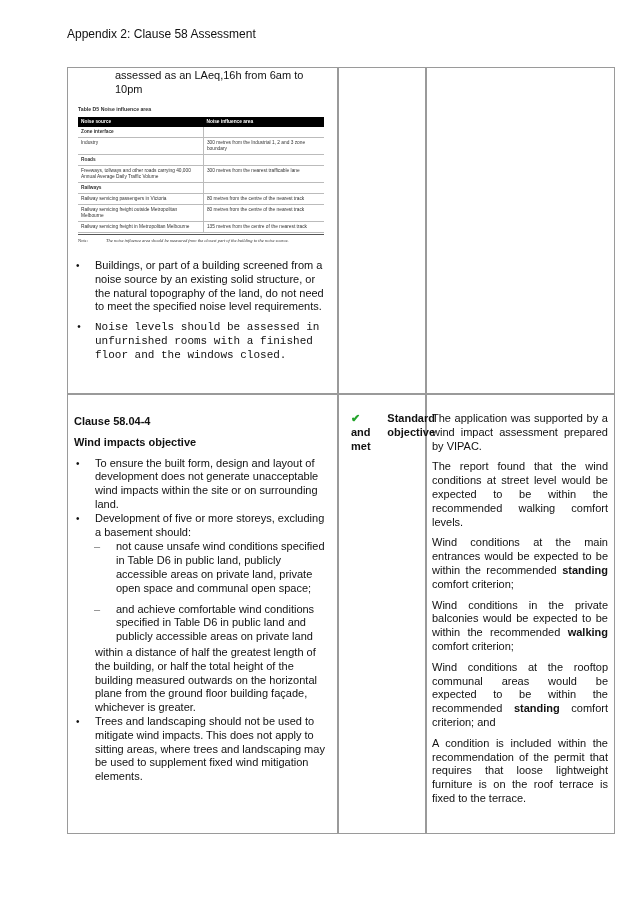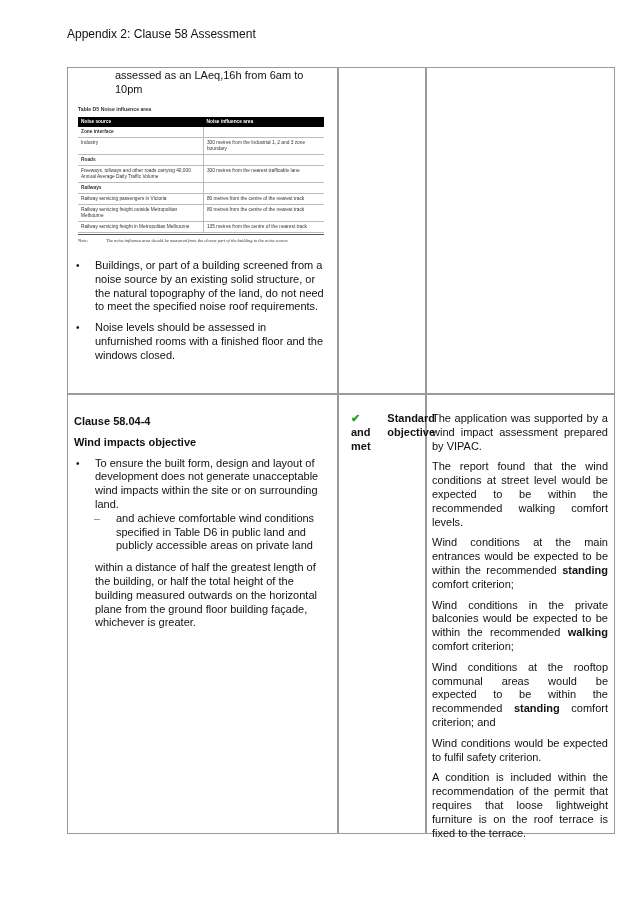--- a/index.html
+++ b/index.html
@@ -89,38 +89,40 @@
         <td>Railway servicing freight in Metropolitan Melbourne</td>
         <td>135 metres from the centre of the nearest track</td>
       </tr>
     </tbody>
       </table>
     <div class="bottom-rule"></div>
     <div class="note"><span>Note:</span><em>The noise influence area should be measured from the closest part of the building to the noise source.</em></div>
   </div>
 
   <div class="cell c1" style="top:191px">
-    <div class="bul p" style="padding-left:21px;width:250px;">Buildings, or part of a building screened from a noise source by an existing solid structure, or the natural topography of the land, do not need to meet the specified noise roof requirements.</div>
-    <div class="bul" style="padding-left:21px;width:250px;">Noise levels should be assessed in unfurnished rooms with a finished floor and the windows closed.</div>
+    <div class="bul p" style="padding-left:21px;width:250px;">Buildings, or part of a building screened from a noise source by an existing solid structure, or the natural topography of the land, do not need to meet the specified noise level requirements.</div>
+    <div class="bul" style="padding-left:21px;width:250px;font-family:Liberation Mono, monospace;">Noise levels should be assessed in unfurnished rooms with a finished floor and the windows closed.</div>
   </div>
 
   <div class="cell c1" style="top:347px">
     <div class="bold p">Clause 58.04-4</div>
     <div class="bold p">Wind impacts objective</div>
     <div class="bul">To ensure the built form, design and layout of development does not generate unacceptable wind impacts within the site or on surrounding land.</div>
-    <div class="dash p" style="margin-bottom:8px">and achieve comfortable wind conditions specified in Table D6 in public land and publicly accessible areas on private land</div>
+    <div class="bul">Development of five or more storeys, excluding a basement should:</div>
+    <div class="dash p" style="margin-top:1px">not cause unsafe wind conditions specified in Table D6 in public land, publicly accessible areas on private land, private open space and communal open space;</div>
+    <div class="dash p" style="margin-bottom:2px">and achieve comfortable wind conditions specified in Table D6 in public land and publicly accessible areas on private land</div>
     <div style="padding-left:21px">within a distance of half the greatest length of the building, or half the total height of the building measured outwards on the horizontal plane from the ground floor building façade, whichever is greater.</div>
+    <div class="bul">Trees and landscaping should not be used to mitigate wind impacts. This does not apply to sitting areas, where trees and landscaping may be used to supplement fixed wind mitigation elements.</div>
   </div>
 
   <div class="cell c2 status" style="top:344px">
     <span class="check">✔</span>&nbsp;&nbsp;&nbsp;&nbsp;<span>Standard and objective met</span>
   </div>
 
   <div class="cell c3 just" style="top:344px">
     <div class="p">The application was supported by a wind impact assessment prepared by VIPAC.</div>
     <div class="p">The report found that the wind conditions at street level would be expected to be within the recommended walking comfort levels.</div>
     <div class="p"><span>Wind conditions at the main entrances would be expected to be within the recommended </span><b>standing</b><span> comfort criterion;</span></div>
     <div class="p"><span>Wind conditions in the private balconies would be expected to be within the recommended </span><b>walking</b><span> comfort criterion;</span></div>
     <div class="p"><span>Wind conditions at the rooftop communal areas would be expected to be within the recommended </span><b>standing</b><span> comfort criterion; and</span></div>
-    <div class="p">Wind conditions would be expected to fulfil safety criterion.</div>
     <div class="p">A condition is included within the recommendation of the permit that requires that loose lightweight furniture is on the roof terrace is fixed to the terrace.</div>
   </div>
 </div>
 
 </body></html>

